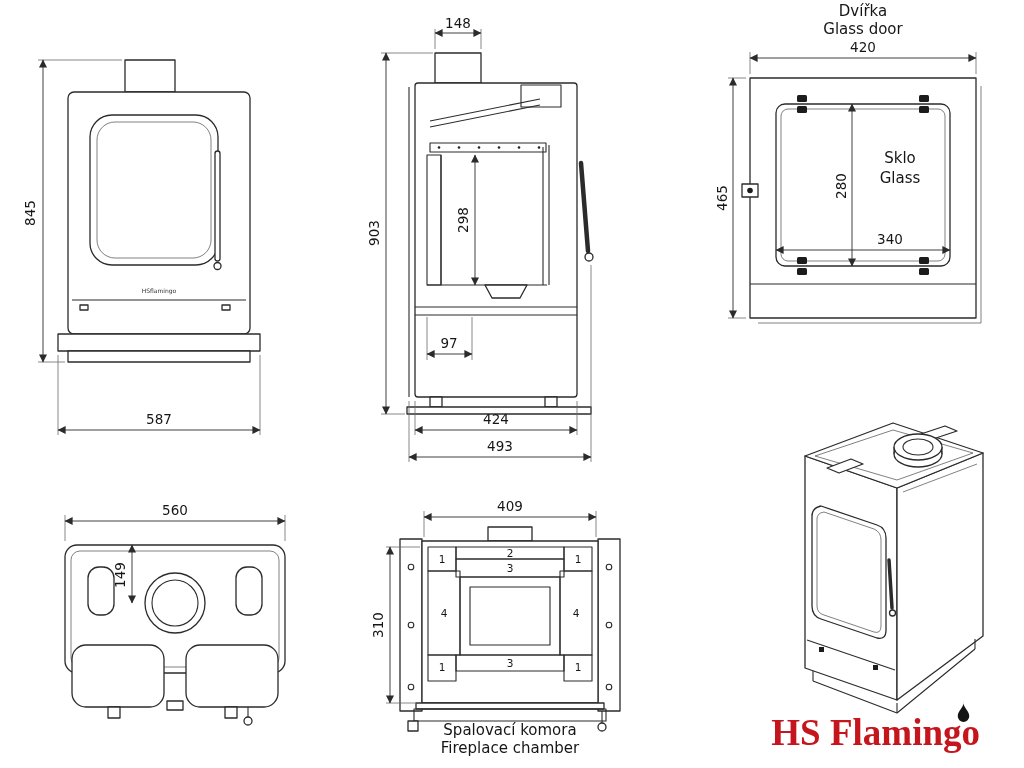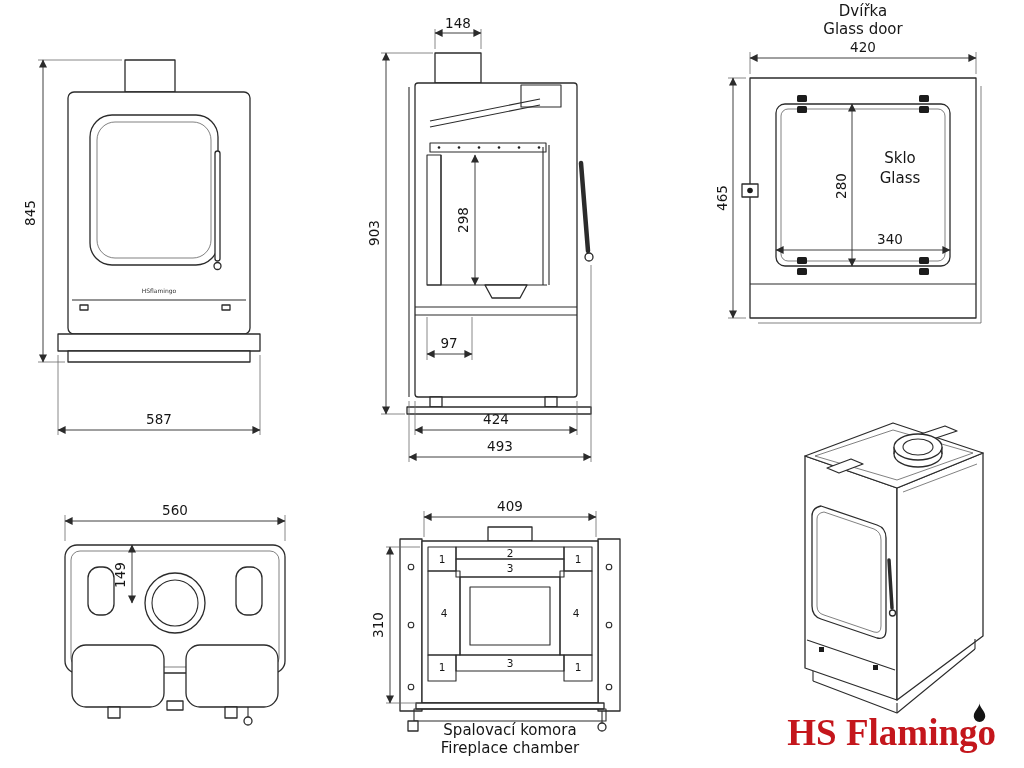--- a/index.html
+++ b/index.html
@@ -9,21 +9,21 @@
   svg text{font-family:"DejaVu Sans",sans-serif;fill:#161616;}
   .o{fill:#ffffff;stroke:#2b2b2b;stroke-width:1.3;stroke-linejoin:round;}
   .l{fill:none;stroke:#2b2b2b;stroke-width:1.1;stroke-linejoin:round;}
   .thin{stroke-width:0.7;stroke:#4a4a4a;}
   .d{fill:none;stroke:#2b2b2b;stroke-width:0.9;}
   .e{fill:none;stroke:#6b6b6b;stroke-width:0.8;}
   .dt{font-size:13.5px;text-anchor:middle;}
   .tt{font-size:15px;text-anchor:middle;}
   .num{font-size:10.5px;text-anchor:middle;}
   .brandsmall{font-size:6px;text-anchor:middle;fill:#333;}
-  .logo{position:absolute;right:28px;top:714px;font-family:"Liberation Serif",serif;
+  .logo{position:absolute;right:44px;top:714px;font-family:"Liberation Serif",serif;
         font-weight:700;font-size:37px;color:#c4161c;line-height:1;white-space:nowrap;}
   .logo .flame{position:absolute;right:8px;top:-13px;}
 </style>
 </head>
 <body>
 
 <div class="page">
 
   <svg width="0" height="0" style="position:absolute">
     <defs>

